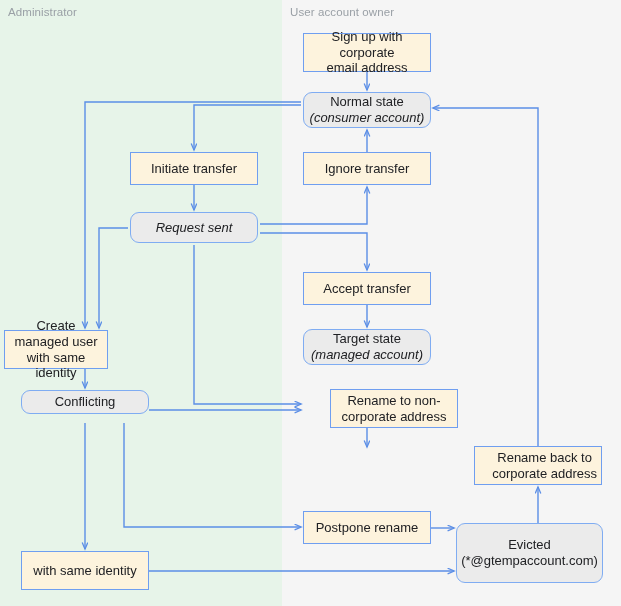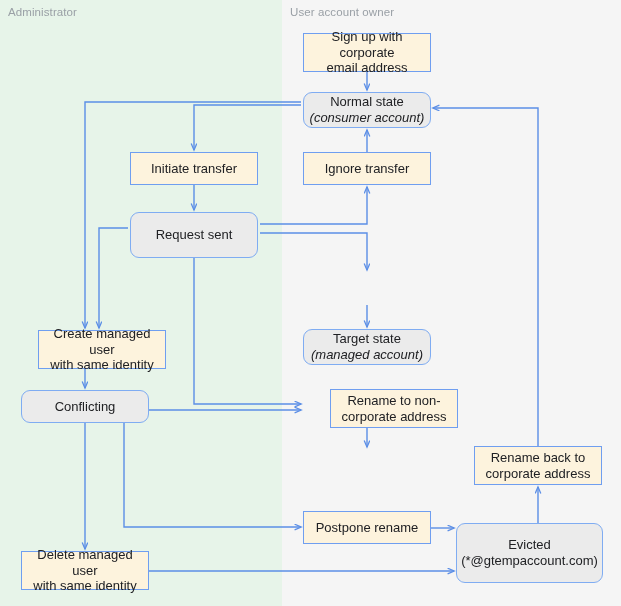--- a/index.html
+++ b/index.html
@@ -93,71 +93,75 @@
         <span>Initiate transfer</span>
       </div>
   </div>
 
   <div class="node action" style="left:303px;top:152px;width:128px;height:33px;">
     <div>
         <span>Ignore transfer</span>
       </div>
   </div>
 
-  <div class="node state" style="left:130px;top:212px;width:128px;height:46px;">
+  <div class="node state" style="left:130px;top:212px;width:128px;height:31px;font-style:italic;">
     <div>
         <span>Request sent</span>
       </div>
   </div>
 
+  <div class="node action" style="left:303px;top:272px;width:128px;height:33px;">
+    <div>
+        <span>Accept transfer</span>
+      </div>
+  </div>
 
   <div class="node state" style="left:303px;top:329px;width:128px;height:36px;">
     <div>
       <span>Target state</span>
       <span class="ital">(managed account)</span>
     </div>
   </div>
 
-  <div class="node action" style="left:38px;top:330px;width:128px;height:39px;">
+  <div class="node action" style="left:4px;top:330px;width:104px;height:39px;">
     <div>
       <span>Create managed user</span>
       <span>with same identity</span>
     </div>
   </div>
 
   <div class="node action" style="left:303px;top:389px;width:128px;height:39px;margin-left:27px;">
     <div>
       <span>Rename to non-</span>
       <span>corporate address</span>
     </div>
   </div>
 
-  <div class="node state" style="left:21px;top:390px;width:128px;height:33px;">
+  <div class="node state" style="left:21px;top:390px;width:128px;height:24px;">
     <div>
         <span>Conflicting</span>
       </div>
   </div>
 
 
-  <div class="node action" style="left:474px;top:446px;width:128px;height:39px;">
+  <div class="node action" style="left:474px;top:446px;width:128px;height:39px;justify-content:flex-end;">
     <div>
       <span>Rename back to</span>
       <span>corporate address</span>
     </div>
   </div>
 
   <div class="node action" style="left:303px;top:511px;width:128px;height:33px;align-items:center;">
     <div>
         <span>Postpone rename</span>
       </div>
   </div>
 
   <div class="node action" style="left:21px;top:551px;width:128px;height:39px;">
     <div>
-      <span>Delete managed user</span>
       <span>with same identity</span>
     </div>
   </div>
 
   <div class="node state" style="left:456px;top:523px;width:147px;height:60px;">
     <div>
       <span>Evicted</span>
       <span>(*@gtempaccount.com)</span>
     </div>
   </div>

